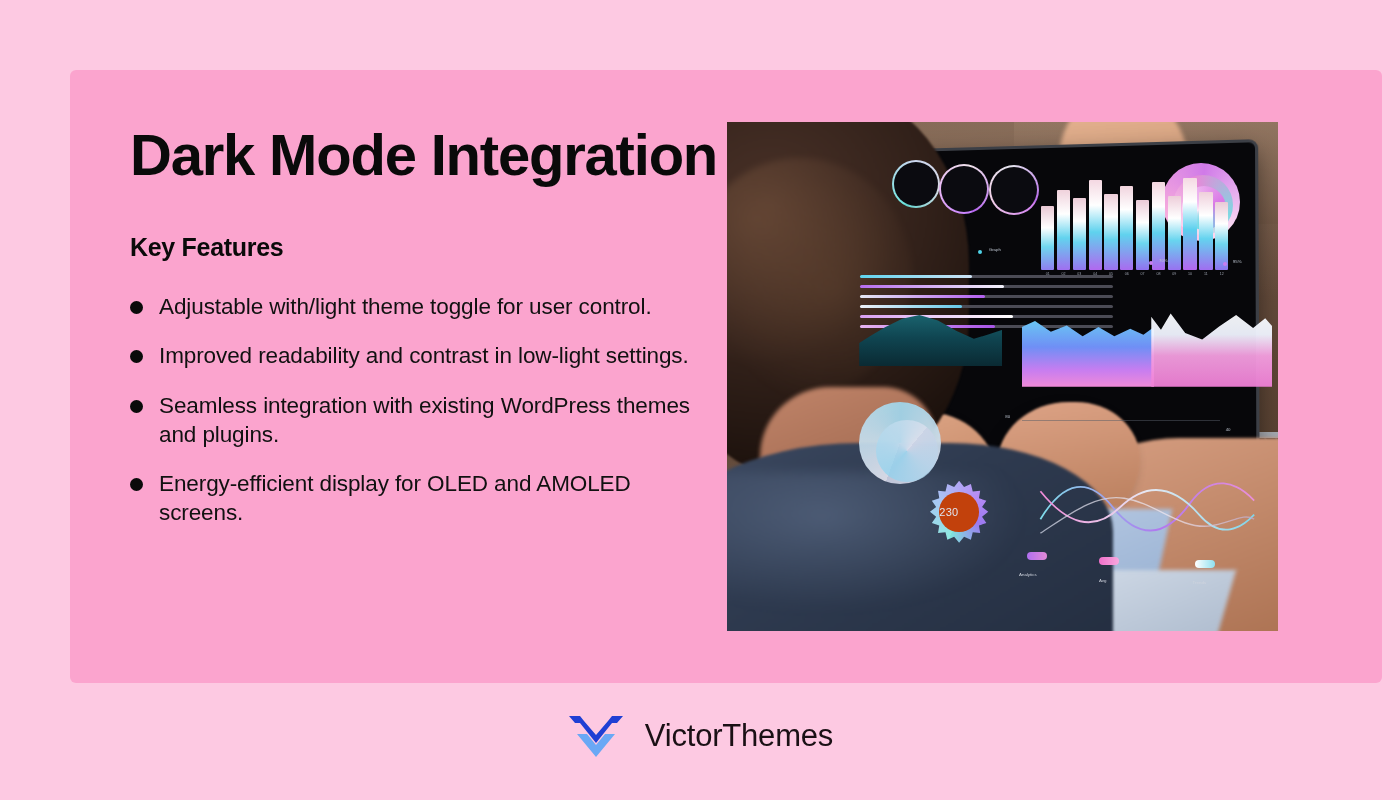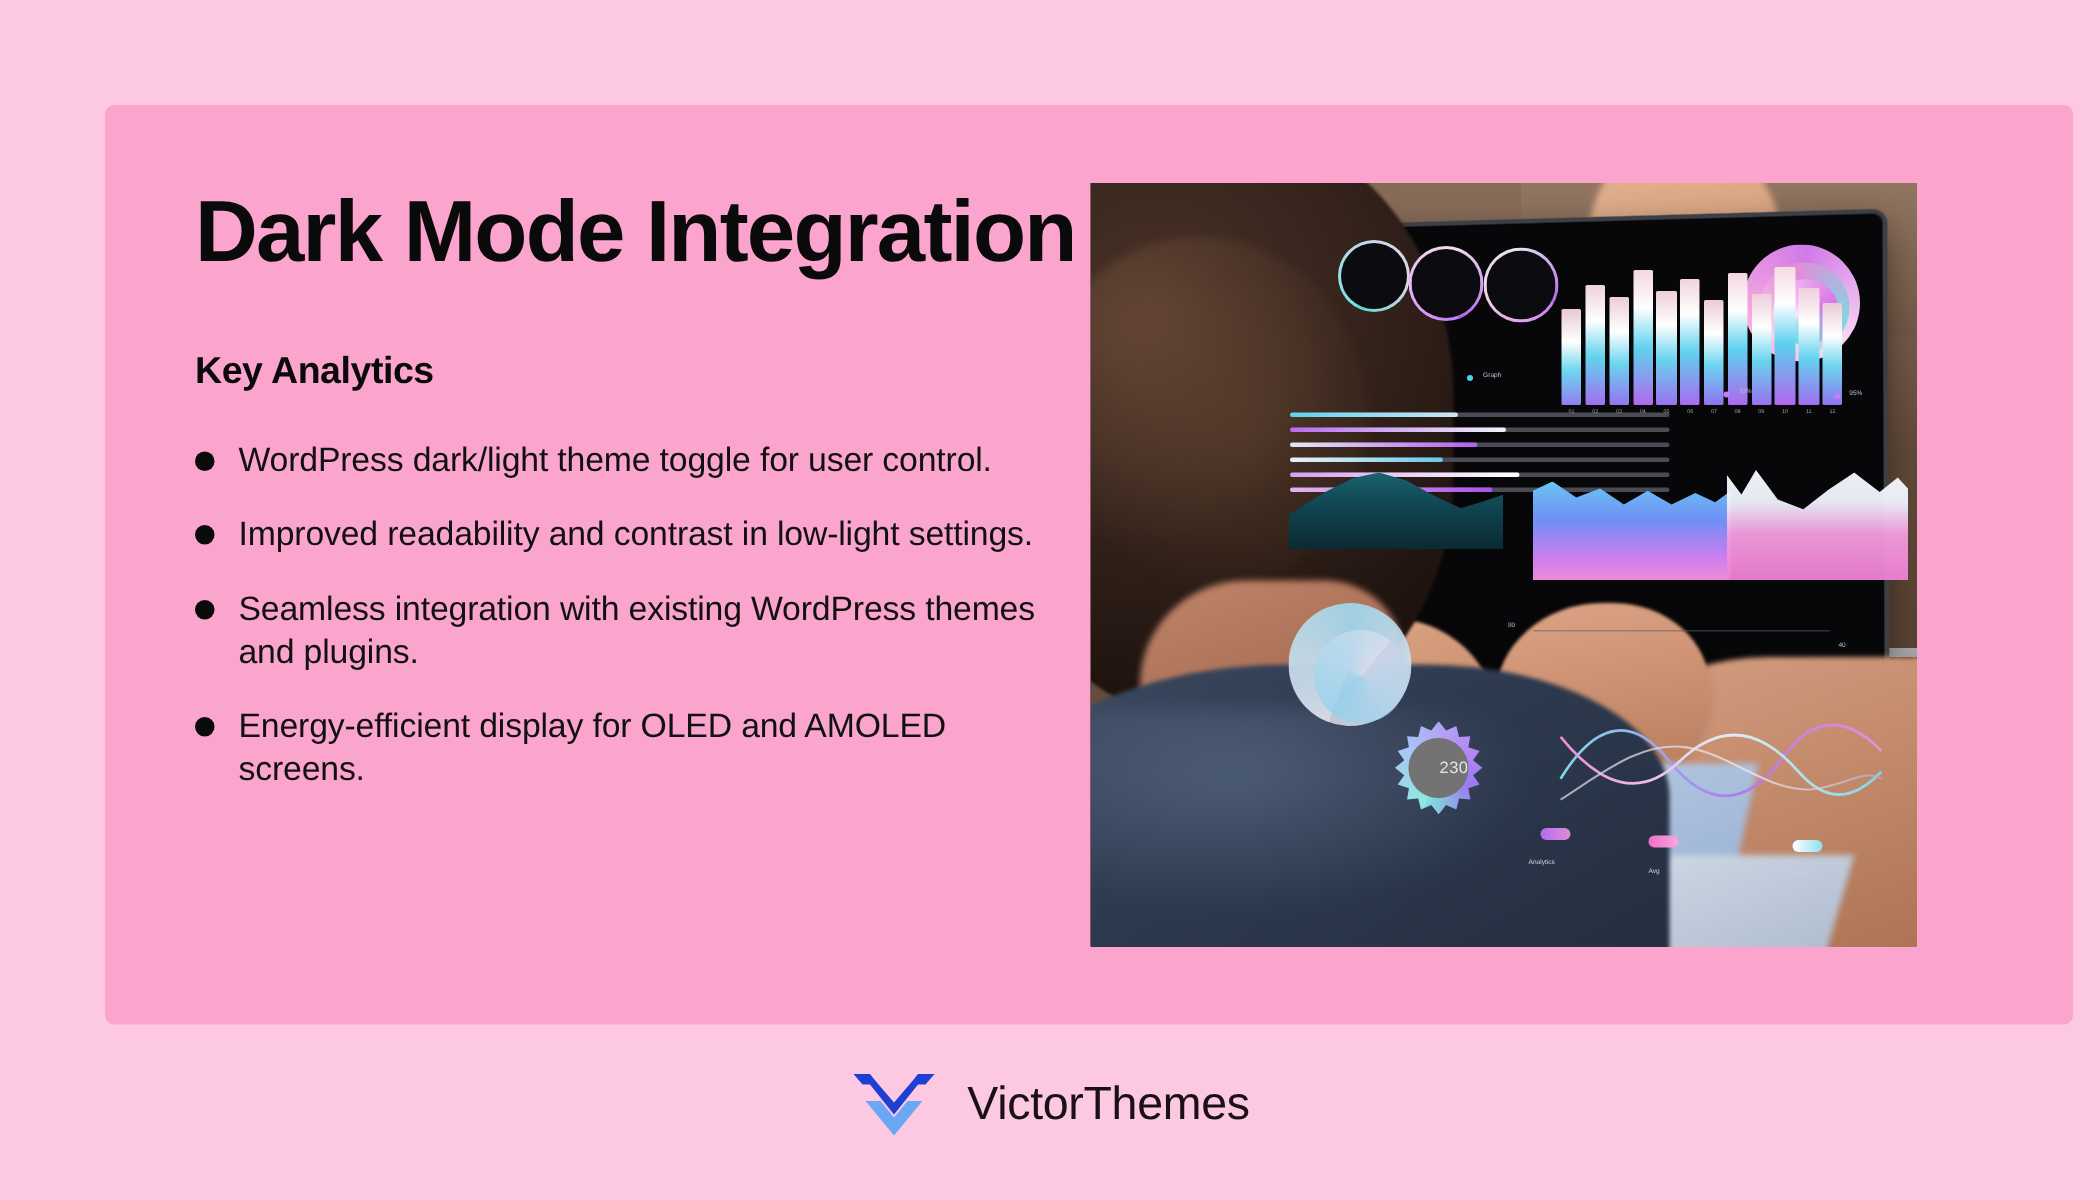--- a/index.html
+++ b/index.html
@@ -334,22 +334,22 @@
   .gauge-star {
     position:absolute; inset:0;
     background:conic-gradient(from 200deg,#8fe8e0,#a9c6f5 28%,#b78cf5 58%,#9b79f0 78%,#7fe4dd 100%);
     -webkit-clip-path:polygon(50% 0%,58% 10%,69% 5%,72% 17%,84% 16%,82% 28%,94% 32%,87% 42%,97% 50%,87% 58%,94% 68%,82% 72%,84% 84%,72% 83%,69% 95%,58% 90%,50% 100%,42% 90%,31% 95%,28% 83%,16% 84%,18% 72%,6% 68%,13% 58%,3% 50%,13% 42%,6% 32%,18% 28%,16% 16%,28% 17%,31% 5%,42% 10%);
     clip-path:polygon(50% 0%,58% 10%,69% 5%,72% 17%,84% 16%,82% 28%,94% 32%,87% 42%,97% 50%,87% 58%,94% 68%,82% 72%,84% 84%,72% 83%,69% 95%,58% 90%,50% 100%,42% 90%,31% 95%,28% 83%,16% 84%,18% 72%,6% 68%,13% 58%,3% 50%,13% 42%,6% 32%,18% 28%,16% 16%,28% 17%,31% 5%,42% 10%);
   }
   .gauge-hole {
     position:absolute; left:18%; top:18%;
     width:64%; height:64%;
     border-radius:50%;
-    background:#737373;
-    display:flex; align-items:center; justify-content:flex-end;
+    background:#c2410c;
+    display:flex; align-items:center; justify-content:flex-start;
   }
   .gauge-value {
     font-size:11px; color:#dfe3ee;
     font-family:"Liberation Sans", sans-serif;
     letter-spacing:.3px;
   }
 
   
   .waves { position:absolute; left:56%; top:68%; width:40%; height:16%; }
 
@@ -391,26 +391,26 @@
   }
 </style>
 </head>
 <body>
 
 <div class="card">
 
   <div class="left-col">
     <h1 class="page-title">Dark Mode Integration</h1>
 
-    <h2 class="section-title">Key Analytics</h2>
+    <h2 class="section-title">Key Features</h2>
 
     <ul class="feature-list">
       <li class="feature-item">
         <span class="bullet"></span>
-        <span class="feature-text">WordPress dark/light theme toggle for user control.</span>
+        <span class="feature-text">Adjustable with/light theme toggle for user control.</span>
       </li>
       <li class="feature-item">
         <span class="bullet"></span>
         <span class="feature-text">Improved readability and contrast in low-light settings.</span>
       </li>
       <li class="feature-item">
         <span class="bullet"></span>
         <span class="feature-text">Seamless integration with existing WordPress themes and plugins.</span>
       </li>
       <li class="feature-item">

